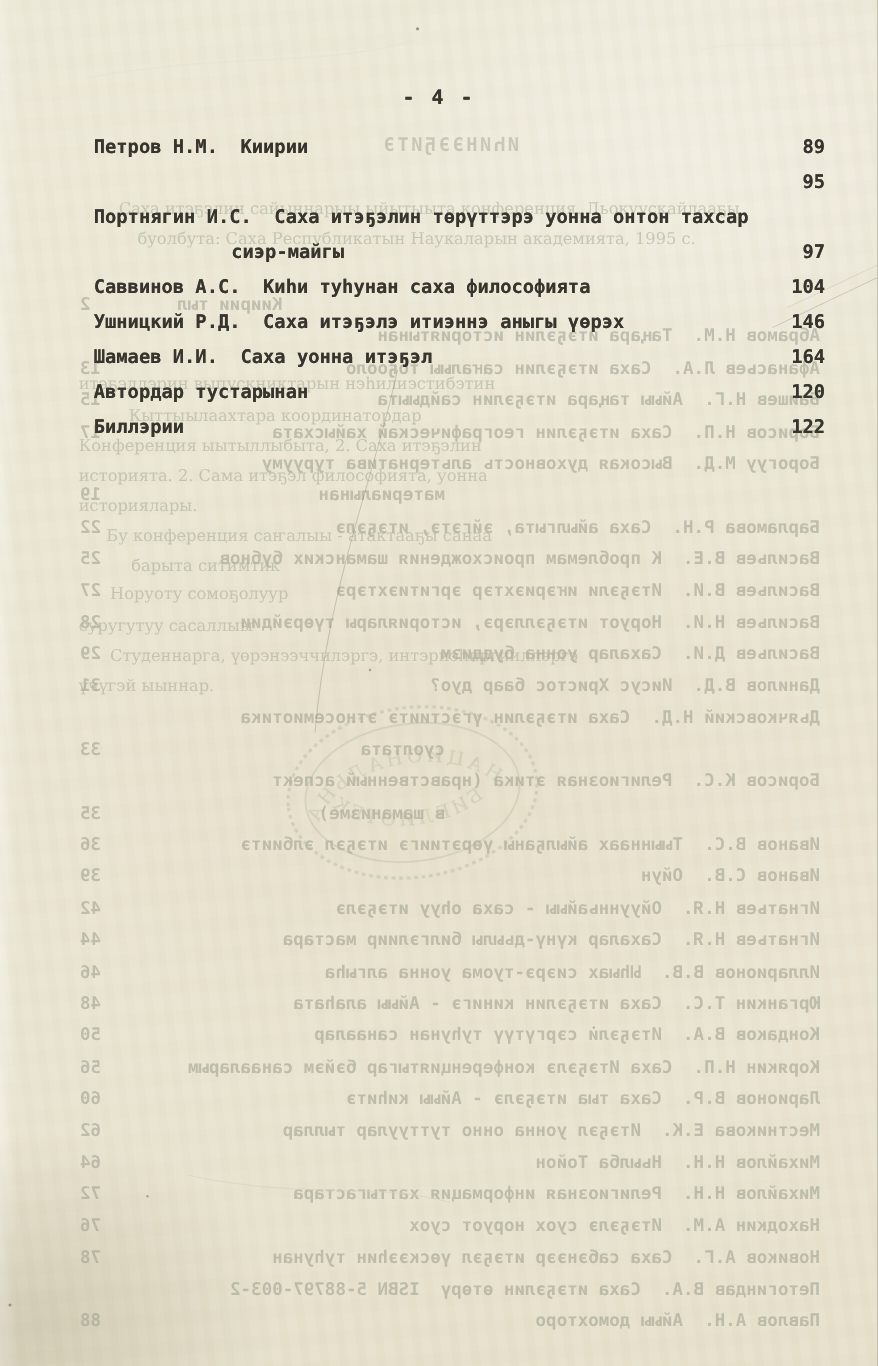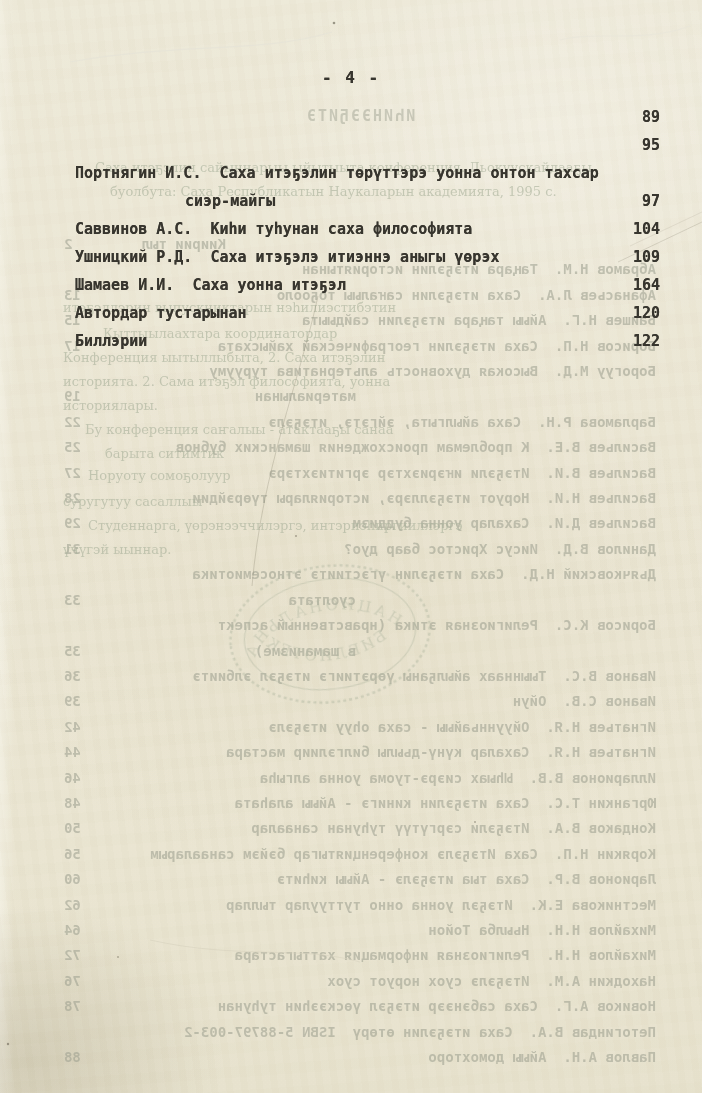--- a/index.html
+++ b/index.html
@@ -312,20 +312,21 @@
     <circle cx="118" cy="957" r="1" fill="rgba(70,65,50,0.35)"></circle>
     <circle cx="8" cy="1044" r="1.2" fill="rgba(70,65,50,0.45)"></circle>
   </svg>
 
   <div class="content">
     <div class="page-header">- 4 -</div>
 
     <div class="toc">
 
         <div class="toc-row">
+          <span class="t">Петров Н.М.  Киирии</span>
           <span class="p">89</span>
         </div>
 
         <div class="toc-row">
           <span class="p">95</span>
         </div>
 
         <div class="toc-row">
           <span class="t">Портнягин И.С.  Саха итэҕэлин төрүттэрэ уонна онтон тахсар</span>
           <span class="p"></span>
@@ -336,21 +337,21 @@
           <span class="p">97</span>
         </div>
 
         <div class="toc-row">
           <span class="t">Саввинов А.С.  Киһи туһунан саха философията</span>
           <span class="p">104</span>
         </div>
 
         <div class="toc-row">
           <span class="t">Ушницкий Р.Д.  Саха итэҕэлэ итиэннэ аныгы үөрэх</span>
-          <span class="p">109</span>
+          <span class="p">146</span>
         </div>
 
         <div class="toc-row">
           <span class="t">Шамаев И.И.  Саха уонна итэҕэл</span>
           <span class="p">164</span>
         </div>
 
         <div class="toc-row">
           <span class="t">Автордар тустарынан</span>
           <span class="p">120</span>

